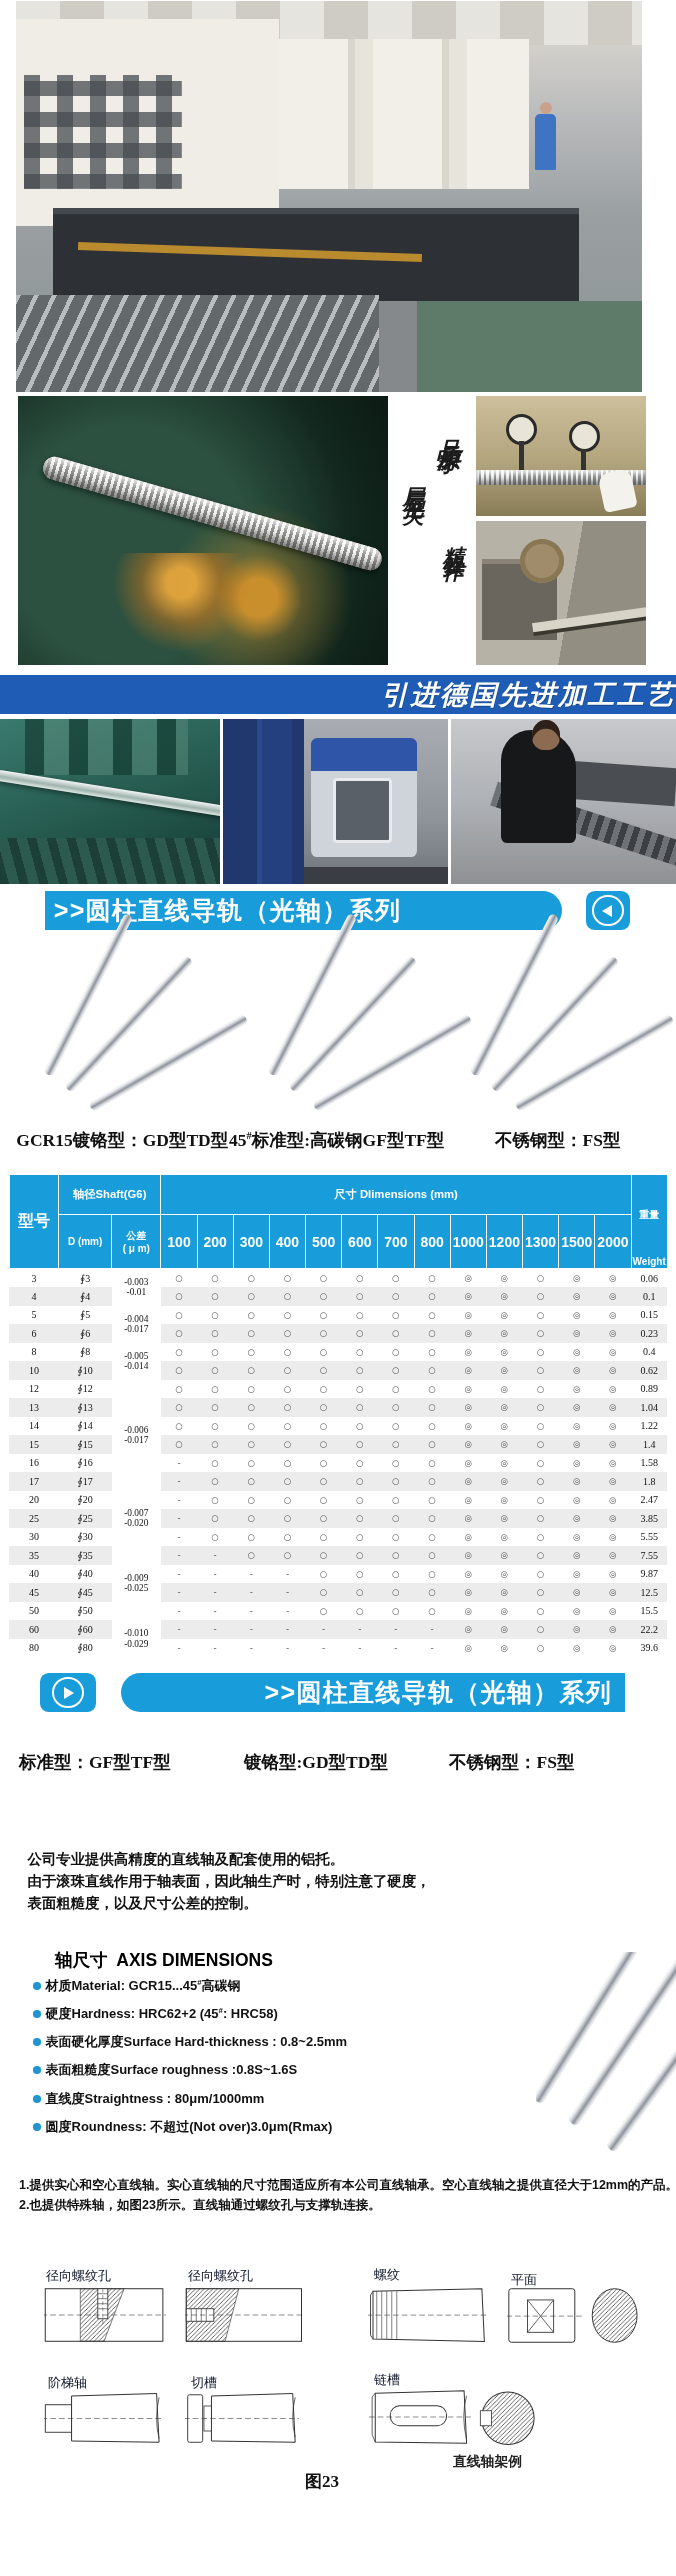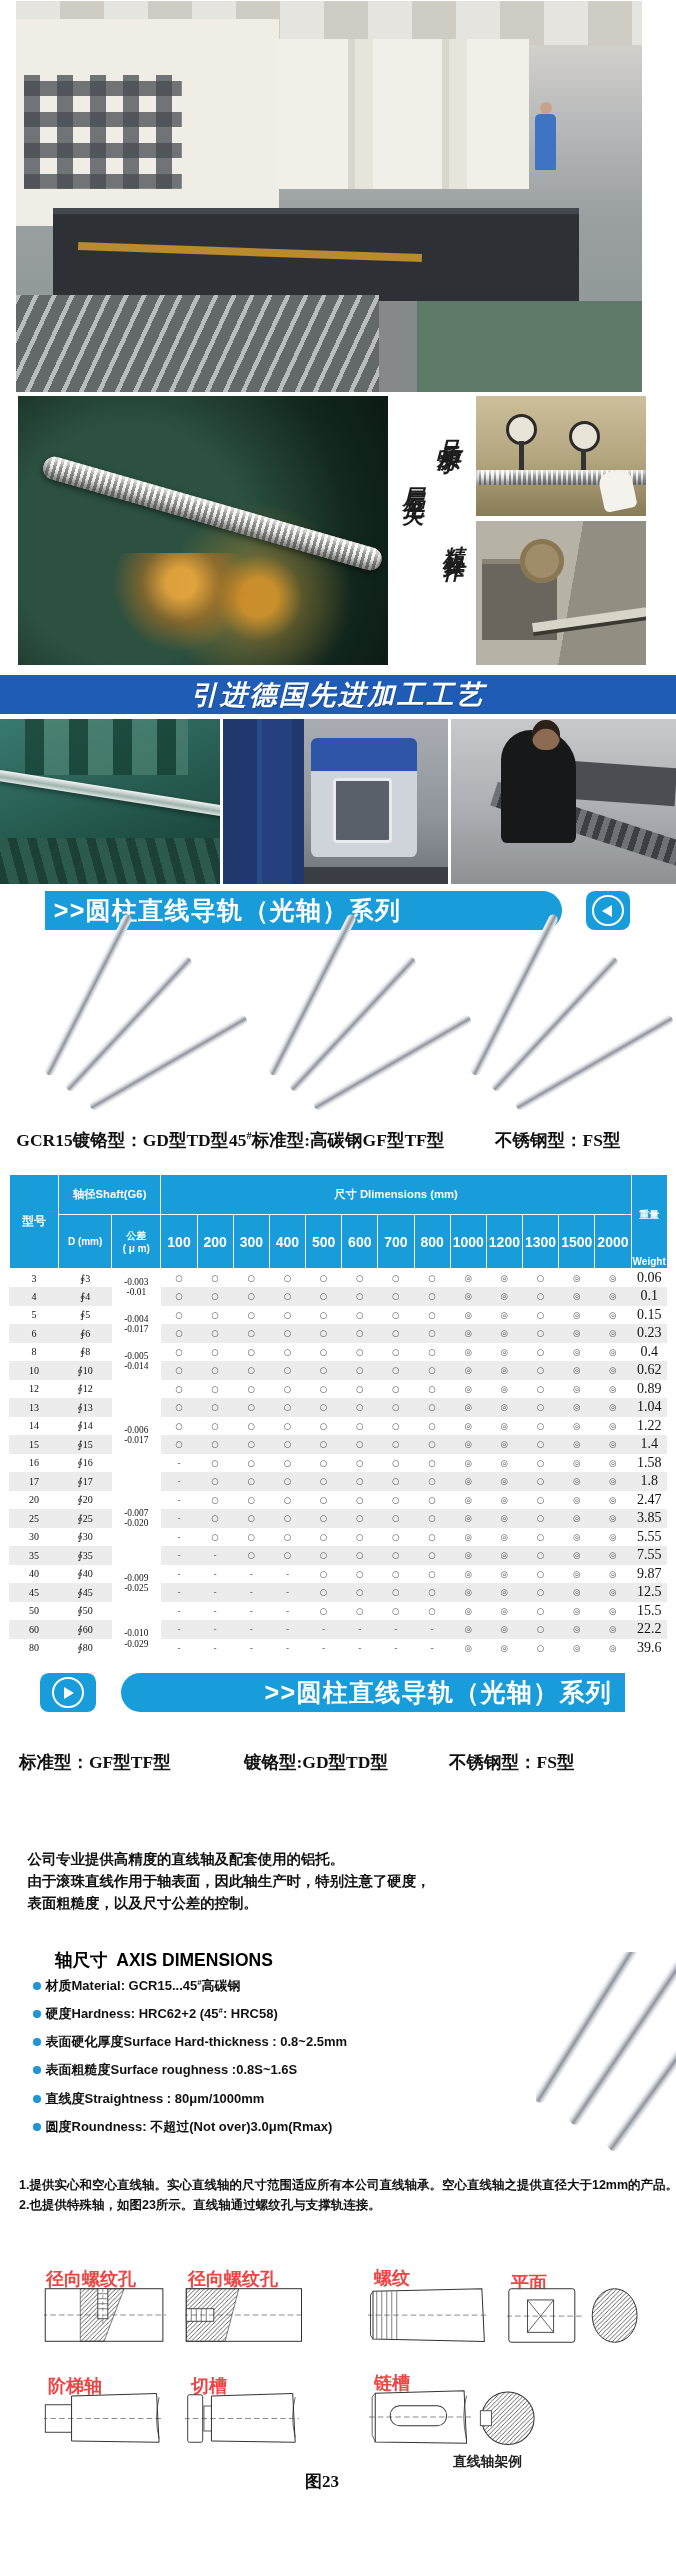--- a/index.html
+++ b/index.html
@@ -92,21 +92,21 @@
     background:linear-gradient(180deg,#c7c9cc 0%,#aeb1b5 50%,#8e9094 100%);}
   .rp3 .rail{position:absolute;left:38px;top:94px;width:207px;height:25px;
     background:repeating-linear-gradient(90deg,#6e7276 0 6.3px,#3c4044 6.3px 12.5px);transform:rotate(18deg);}
   .rp3 .bench{position:absolute;left:75px;top:44px;width:150px;height:38px;background:#4a4e53;transform:rotate(4deg);}
   .rp3 .worker{position:absolute;left:50px;top:11.3px;width:75px;height:113px;background:#17181a;border-radius:30px 38px 6.3px 6.3px;}
   .rp3 .head{position:absolute;left:81px;top:1.3px;width:27.5px;height:30px;border-radius:50% 50% 42% 42%;background:#8d6a52;
     box-shadow:inset 0 8.8px 0 #2d2119;}
 
   
   .banner-blue{left:0;top:675px;width:676px;height:39px;background:#1e5cb5;
-    display:flex;align-items:center;justify-content:center;}
+    display:flex;align-items:center;justify-content:flex-end;}
   .banner-blue span{color:#fff;font-size:27px;font-weight:bold;font-style:italic;letter-spacing:2.5px;
     text-shadow:0.6px 0.6px 0 rgba(0,0,0,.25);}
   .series-banner .sb-bar{position:absolute;height:39px;background:#189dda;display:flex;align-items:center;}
   .series-banner .sb-bar span{color:#fff;font-size:25px;font-weight:bold;letter-spacing:1.3px;white-space:nowrap;}
   .sb1-bar{left:45px;top:0;width:508px;border-radius:0 19.4px 19.4px 0;padding-left:8.8px;}
   .sb2-bar{left:121px;top:0;width:491px;border-radius:19.4px 0 0 19.4px;justify-content:flex-end;padding-right:12.5px;}
   .sb-btn{position:absolute;top:0;height:39px;background:#189dda;border-radius:8.8px;
     display:flex;align-items:center;justify-content:center;}
   .sb1-btn{left:586px;width:44px;}
   .sb2-btn{left:40px;width:56px;}
@@ -131,39 +131,39 @@
   
   .type-label{font-family:"Liberation Serif",serif;font-weight:bold;color:#111;font-size:17.5px;white-space:nowrap;}
   .sup{vertical-align:super;font-size:60%;}
   .intro-line{font-size:14.4px;font-weight:bold;color:#111;white-space:nowrap;}
   .axis-title{font-size:17.5px;font-weight:bold;color:#000;}
   .axis-title .en{margin-left:8.8px;}
   .bullet-row{display:flex;align-items:center;white-space:nowrap;}
   .dot{width:7.5px;height:7.5px;border-radius:50%;background:#2095d2;margin-right:5px;flex:0 0 auto;}
   .bullet-text{font-size:13px;font-weight:bold;color:#111;}
   .note-line{font-size:12.5px;font-weight:bold;color:#111;white-space:nowrap;}
-  .draw-label{font-size:18px;font-weight:bold;color:#ef4444;white-space:nowrap;}
+  .draw-label{font-size:13px;font-weight:normal;color:#0f172a;white-space:nowrap;}
   .example-caption{font-size:13.8px;font-weight:bold;color:#222;}
   .figure-caption{font-family:"Liberation Serif",serif;font-size:17px;font-weight:bold;color:#111;}
 
   
   #shaft-table{position:absolute;left:8.8px;top:1174px;width:659px;border-collapse:collapse;table-layout:fixed;}
   #shaft-table th{background:#189dda;color:#fff;border:1.3px solid #fff;font-weight:bold;padding:0;}
-  #shaft-table .th-model{font-size:12px;}
+  #shaft-table .th-model{font-size:16px;}
   #shaft-table .th-group{font-size:11.3px;height:26px;}
   #shaft-table .th-sub{font-size:10px;height:35px;}
   #shaft-table .th-size{font-size:14px;}
   #shaft-table .th-weight div{line-height:1.25;font-size:10px;margin-top:34px;}
   #shaft-table td{text-align:center;vertical-align:middle;padding:0;
     font-family:"Liberation Serif",serif;font-size:10px;color:#111;}
   #shaft-table tbody tr{height:18.5px;}
   #shaft-table tbody tr.striped td{background:#ececec;}
   #shaft-table td.cell-tol{background:#fff !important;font-size:9.4px;line-height:1.1;}
   #shaft-table td.cell-sym{color:#555;font-family:"DejaVu Sans",sans-serif;font-size:8.8px;}
-  #shaft-table td.cell-weight{font-size:14px;}
+  #shaft-table td.cell-weight{font-size:10px;}
 </style>
 </head>
 <body>
 
 <svg width="0" height="0" style="position:absolute">
   <defs>
     <pattern id="hatch" patternUnits="userSpaceOnUse" width="7" height="7">
       <path d="M0,7 L7,0" stroke="#333" stroke-width="1.2"></path>
     </pattern>
   </defs>

